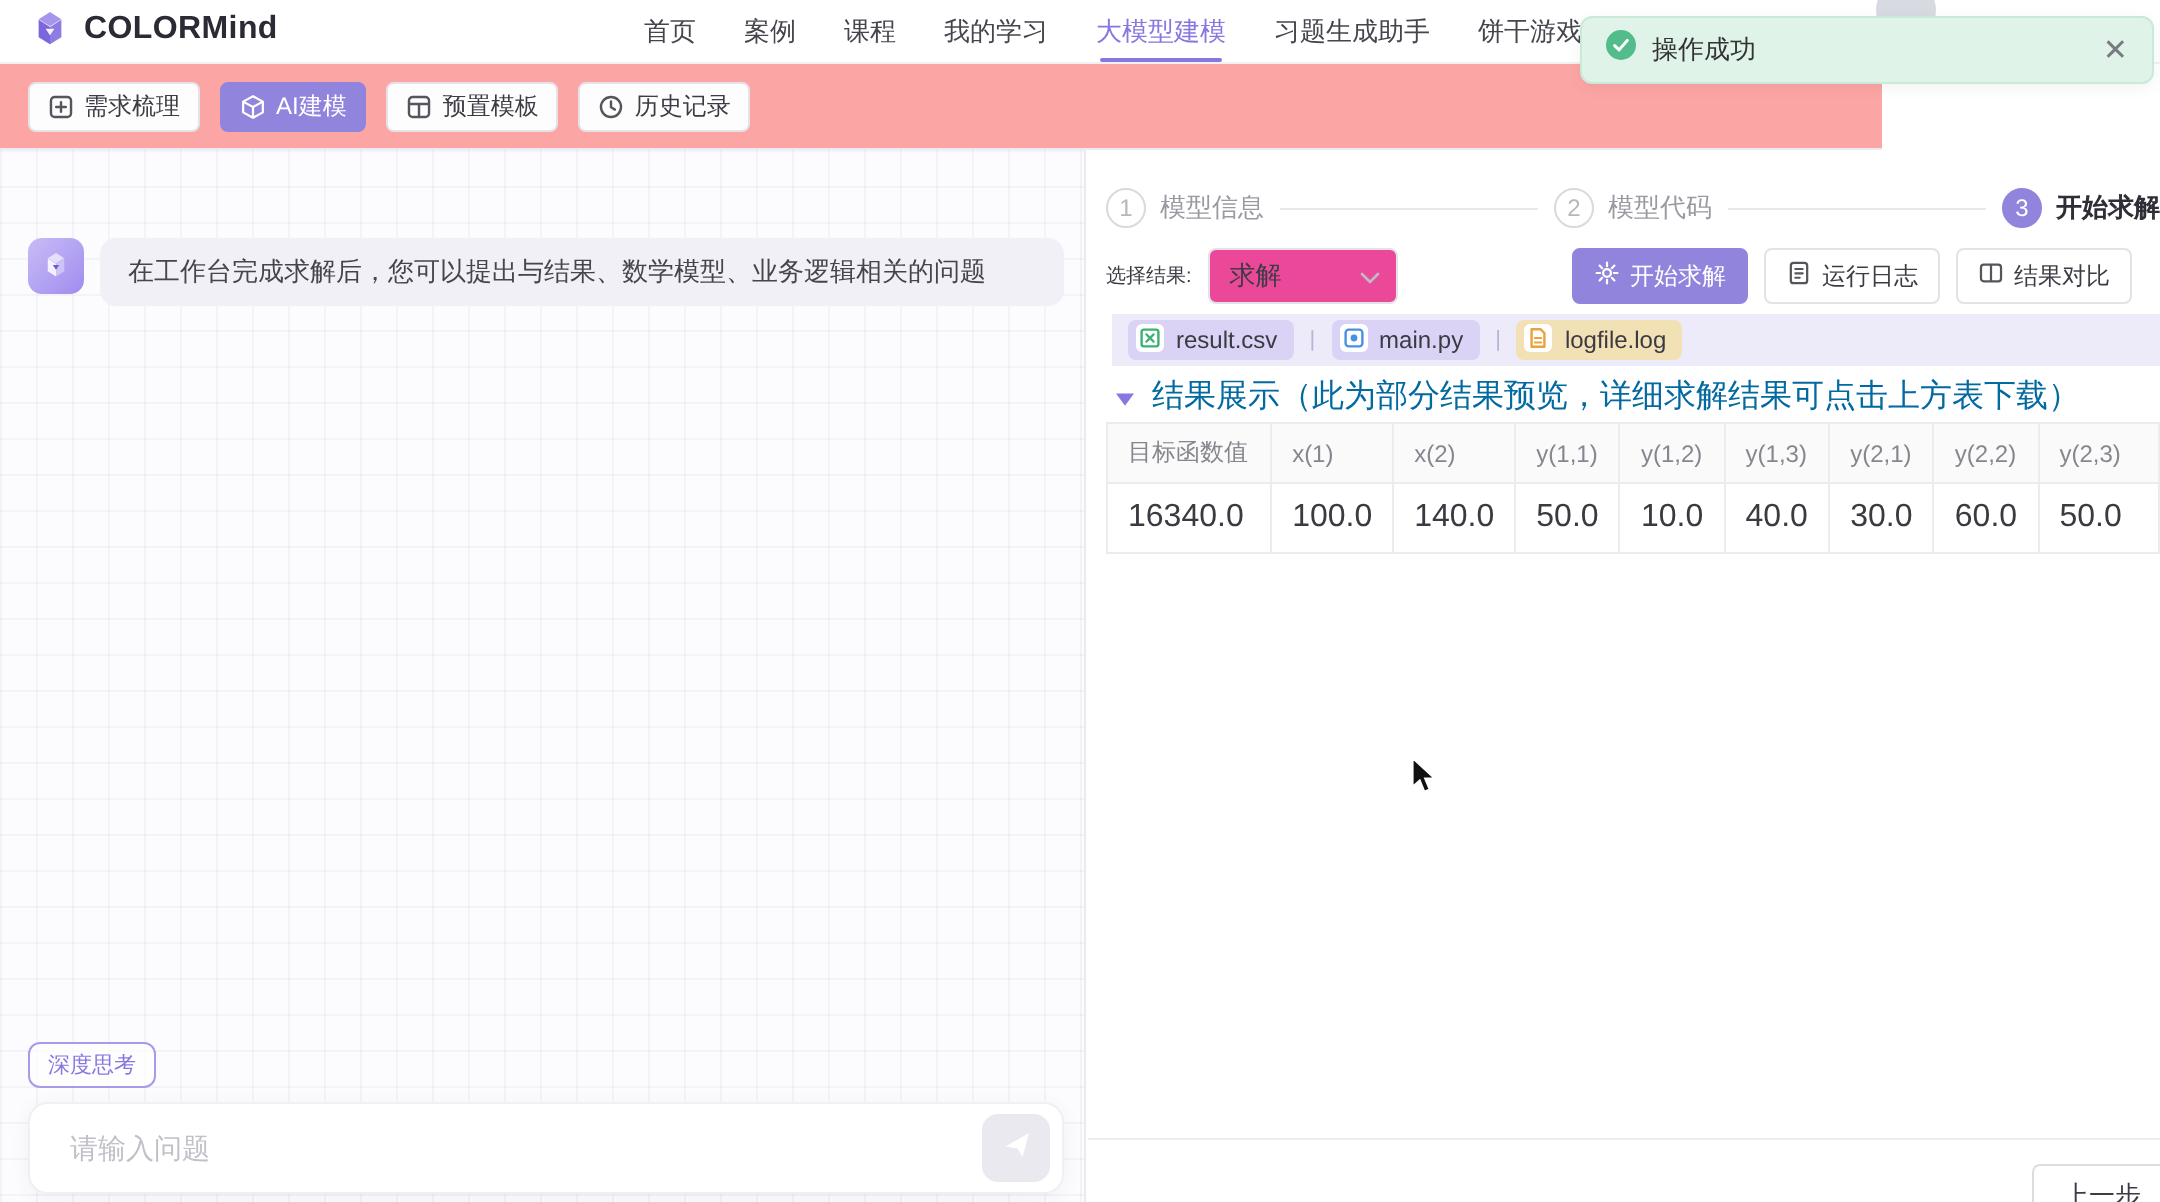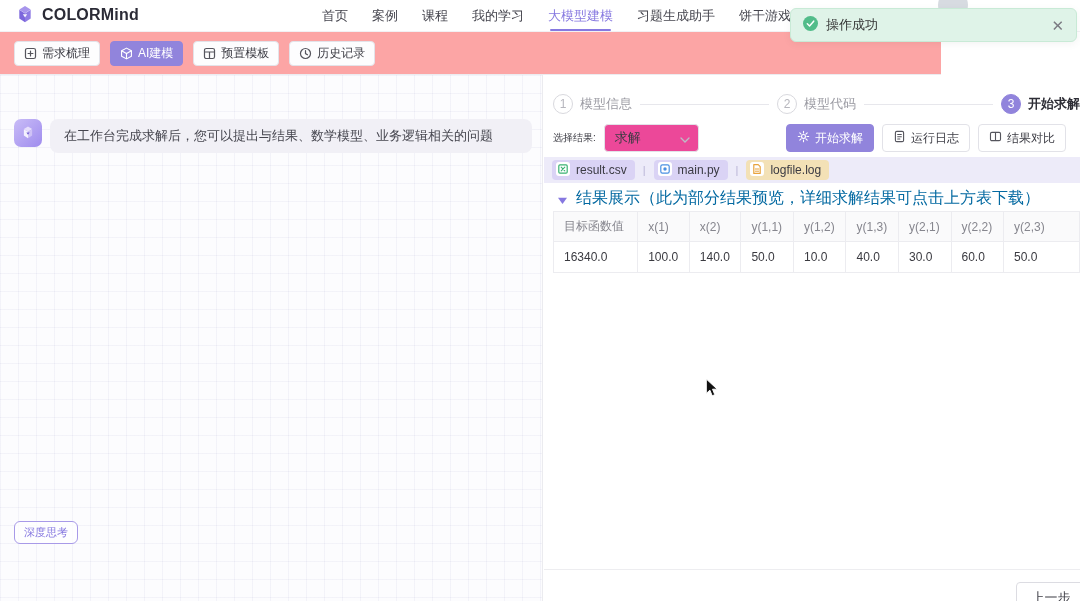--- a/index.html
+++ b/index.html
@@ -77,35 +77,35 @@
   .ctrl-left{display:flex;align-items:center;gap:8px;}
   .ctrl-label{font-size:10px;color:#3c3c44;white-space:nowrap;}
   .select{width:95px;height:28px;border:1px solid #e2e2e8;border-radius:4px;background:#ec4899;display:flex;
     align-items:center;padding:0 8px 0 10px;cursor:pointer;}
   .select-value{flex:1;font-size:13px;color:#3c3c44;}
   .ctrl-right{display:flex;align-items:center;gap:8px;}
   .act-btn{display:flex;align-items:center;gap:5px;height:28px;padding:0 10px;border:1px solid #e2e2e8;
     border-radius:4px;background:#fff;font-size:12px;color:#3c3c44;cursor:pointer;white-space:nowrap;}
   .act-btn.primary{background:var(--accent-fill);border-color:var(--accent-fill);color:#fff;}
 
-  .file-strip{position:absolute;left:0;top:82px;right:0;height:26px;background:var(--strip-bg);
+  .file-strip{position:absolute;left:12px;top:82px;right:0;height:26px;background:var(--strip-bg);
     display:flex;align-items:center;gap:8px;padding-left:8px;}
   .chip{display:flex;align-items:center;gap:6px;height:20px;padding:0 8px 0 4px;border-radius:4px;
     background:var(--chip-purple);font-size:12px;color:#3a3a42;cursor:pointer;white-space:nowrap;}
   .chip.orange{background:var(--chip-orange);}
   .chip-sep{color:#b9b4d6;font-size:11px;}
 
   .note-row{position:absolute;left:14px;top:113px;display:flex;align-items:center;gap:9px;}
   .note-text{font-size:16px;color:#0369a1;}
 
   .table-wrap{position:absolute;left:9px;top:136px;right:0;overflow:hidden;}
   table{border-collapse:collapse;table-layout:fixed;}
   th,td{border:1px solid #ececf0;text-align:left;overflow:hidden;white-space:nowrap;}
   th{background:#fafafb;font-weight:normal;font-size:12px;color:#86868e;padding:6px 10px;height:26px;}
-  td{font-size:12px;color:#3a3a40;padding:8px 10px;height:30px;background:#fff;}
+  td{font-size:16px;color:#3a3a40;padding:8px 10px;height:30px;background:#fff;}
 
   .rp-footer{position:absolute;left:0;right:0;bottom:31px;border-top:1px solid #ededf0;}
   .prev-btn{position:absolute;left:472px;top:12px;width:70px;height:32px;border:1px solid #dcdce2;border-radius:4px;
     background:#fff;font-size:13px;color:#3c3c44;cursor:pointer;}
 
   .cursor{position:absolute;left:705px;top:378px;z-index:40;pointer-events:none;}
 </style>
 </head>
 <body>
 
@@ -198,20 +198,30 @@
         <svg width="16" height="16" viewBox="0 0 24 24">
           <path d="M12 2.2l6.2 3.9L12 10l-6.2-3.9z" fill="#e6defb"></path>
           <path d="M5.8 6.4L12 10.3v9.5l-6.2-3.9z" fill="#fff" opacity=".85"></path>
           <path d="M18.2 6.4L12 10.3v9.5l6.2-3.9z" fill="#cfc2f6"></path>
           <path d="M9.6 11.3h4.8L12 14.8z" fill="#6f5ad1"></path>
         </svg>
       </div>
       <div class="bubble">在工作台完成求解后，您可以提出与结果、数学模型、业务逻辑相关的问题</div>
     </div>
     <div class="deep-think">深度思考</div>
+    <div class="input-bar">
+      <input type="text" placeholder="请输入问题" style="">
+      <button class="send-btn">
+        <span>
+          <svg width="15" height="15" viewBox="0 0 16 16">
+            <path d="M1.8 8.8 14.4 1.6 11 14.4 8.2 9.8 1.8 8.8z" fill="#fff"></path>
+          </svg>
+        </span>
+      </button>
+    </div>
   </div>
 
   <div class="right-panel">
     <div class="steps">
         <div class="step">
           <span class="step-num">1</span>
           <span class="step-label">模型信息</span>
         </div>
         <div class="step-line"></div>
         <div class="step">

